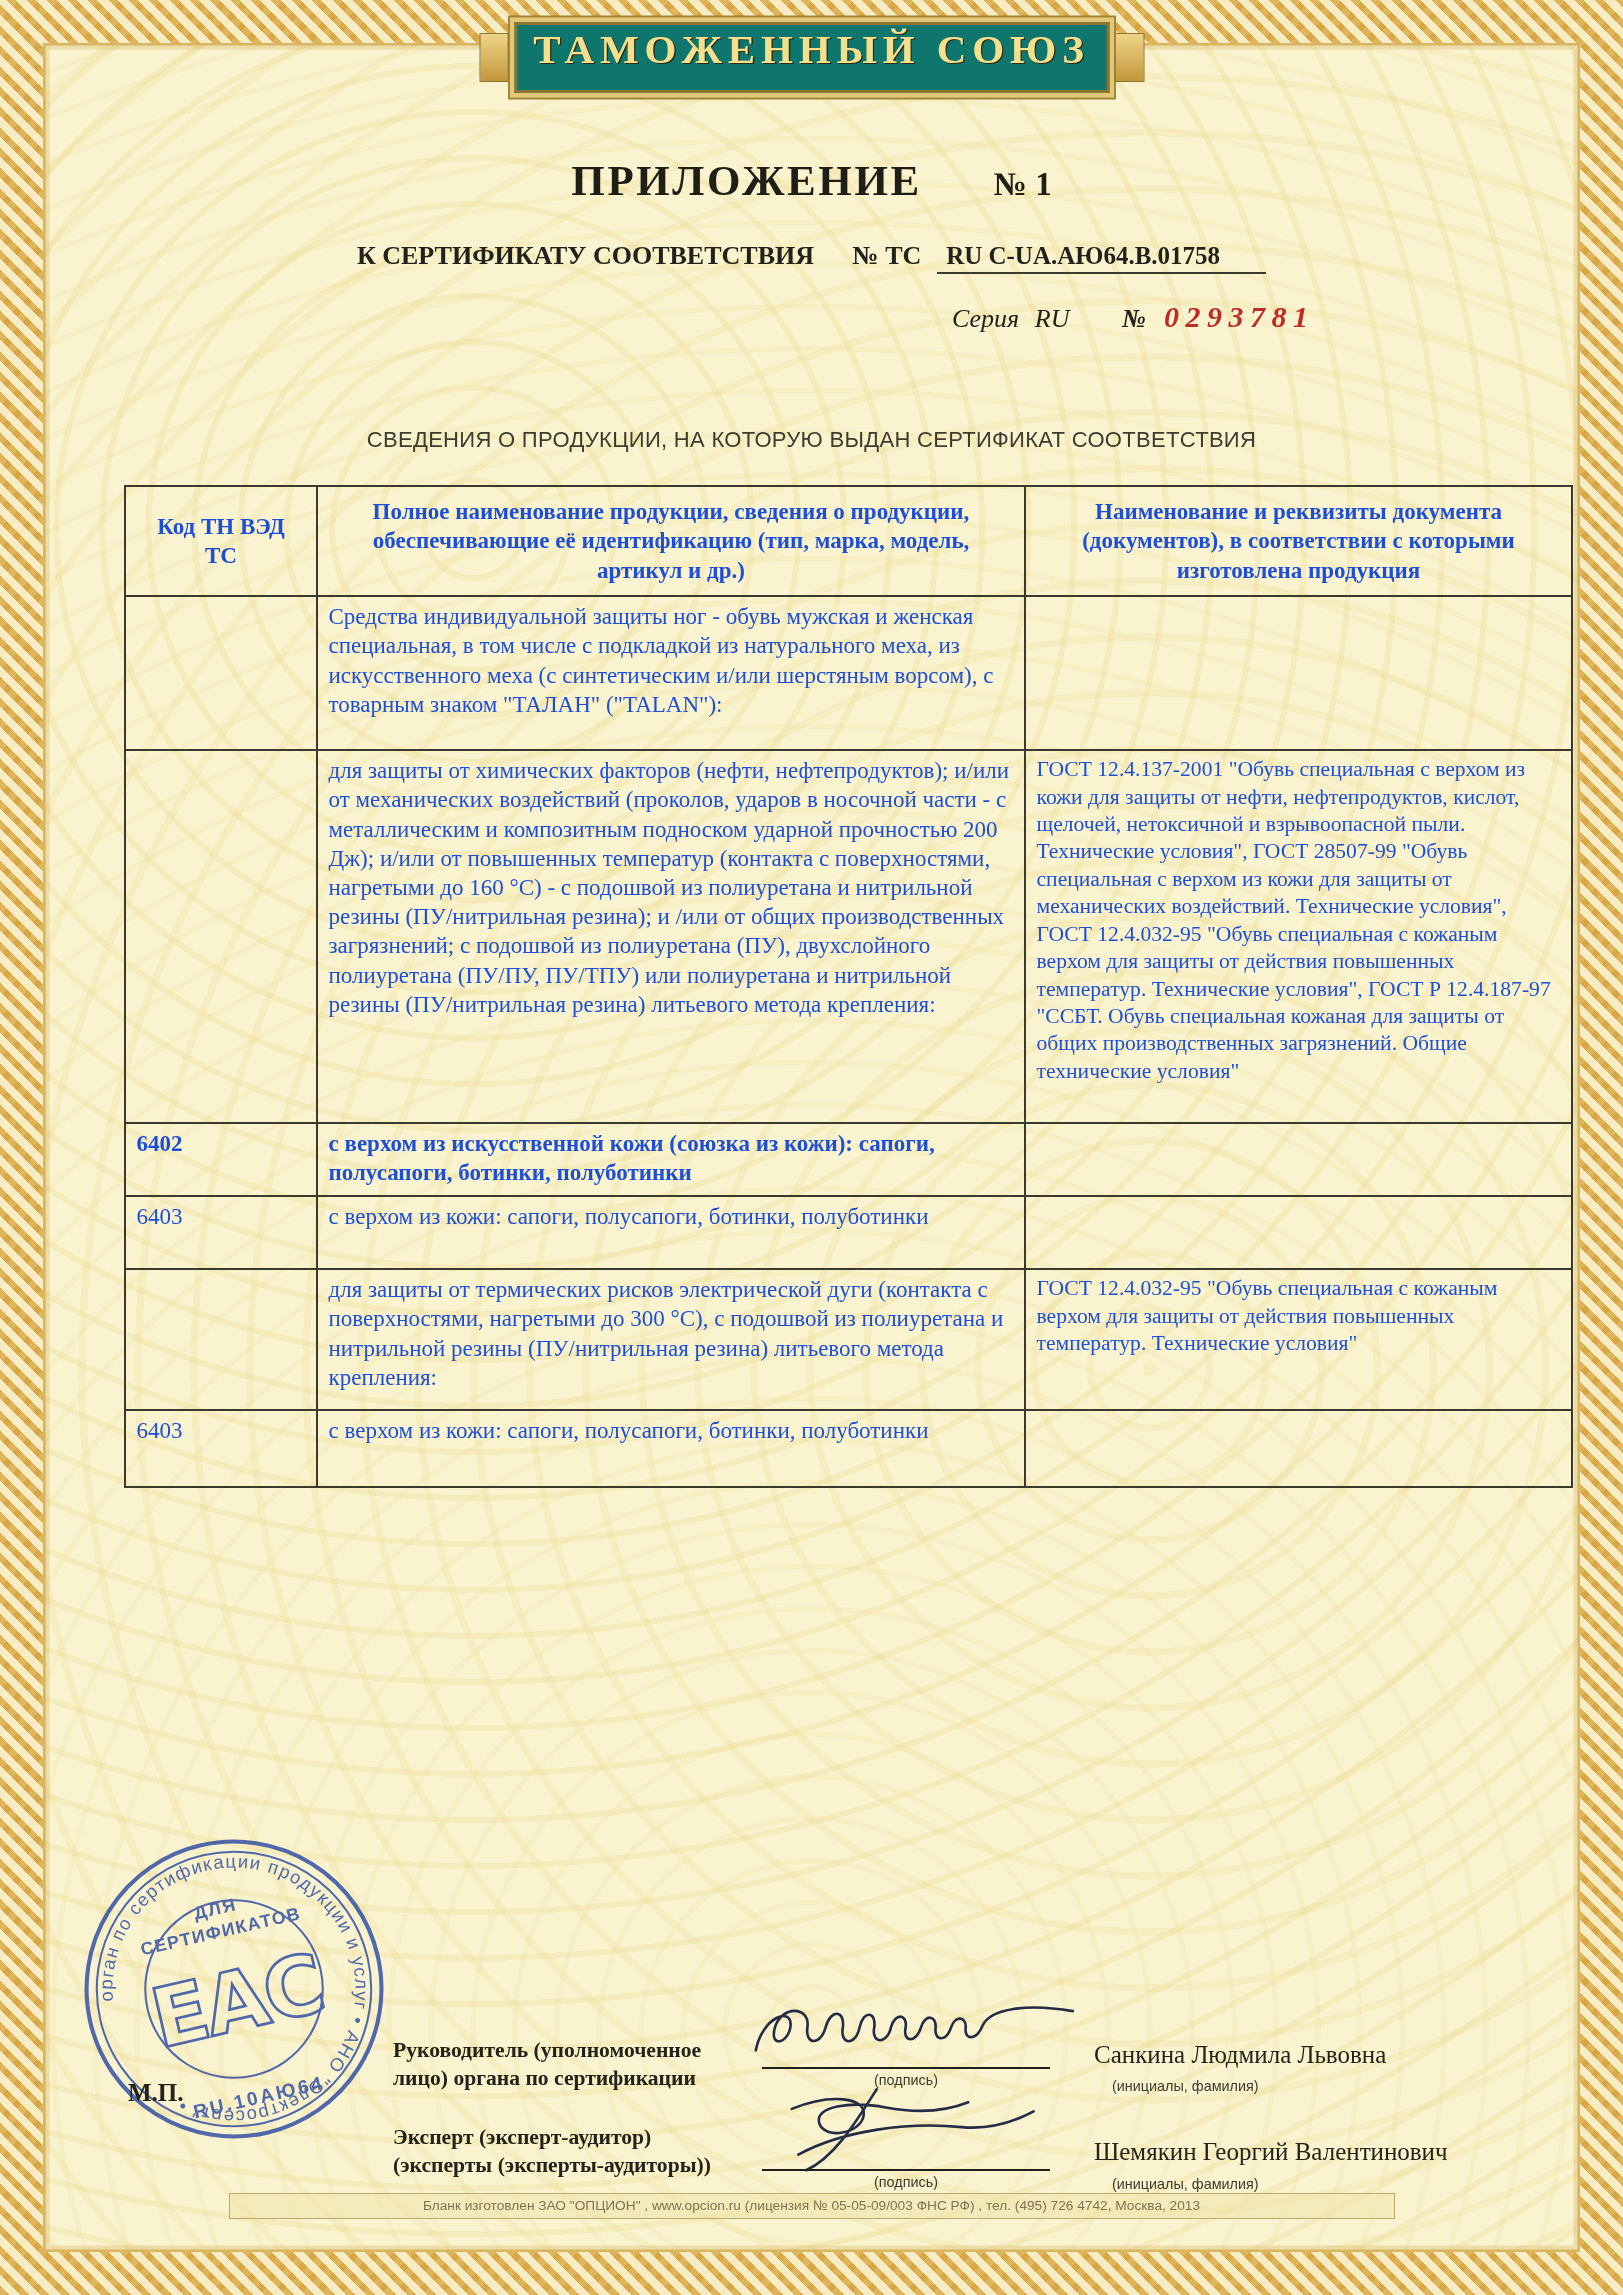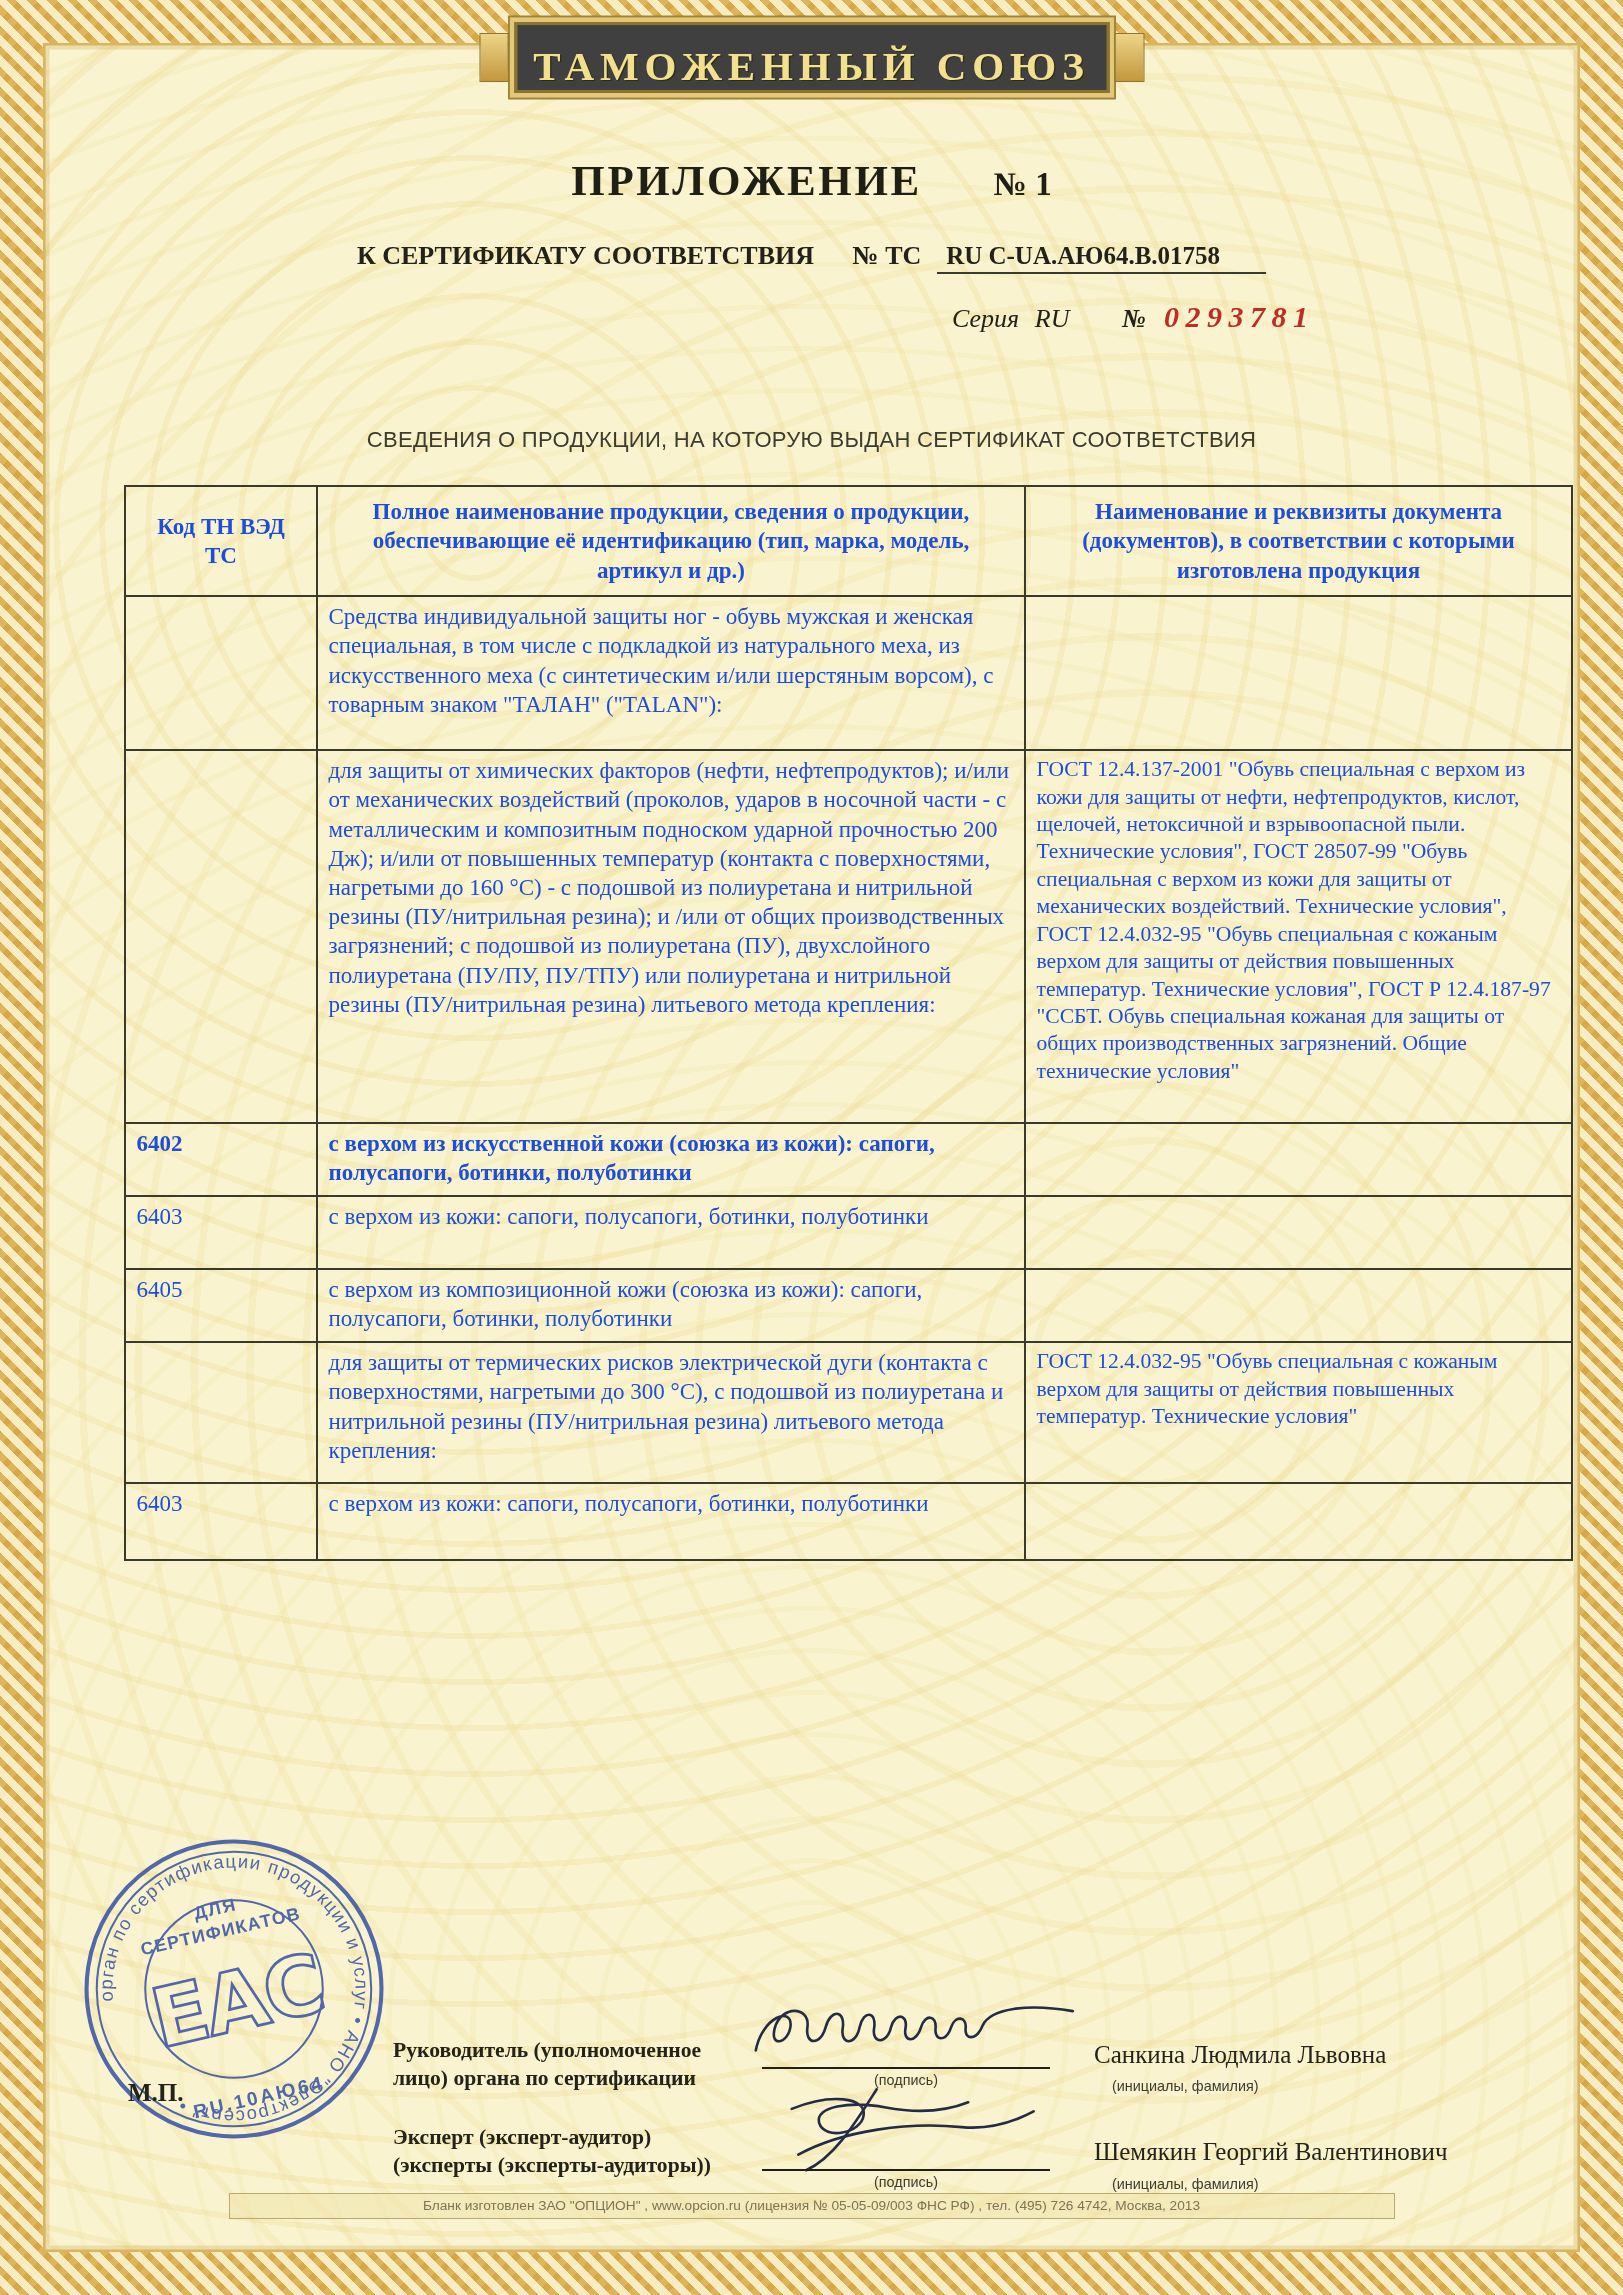--- a/index.html
+++ b/index.html
@@ -24,24 +24,24 @@
     background-image:
       repeating-radial-gradient(circle at 28% 22%, rgba(236,216,140,.28) 0 5.9px, rgba(249,243,207,0) 5.9px 46px),
       repeating-radial-gradient(circle at 72% 60%, rgba(236,216,140,.22) 0 7.2px, rgba(249,243,207,0) 7.2px 56px),
       repeating-radial-gradient(circle at 50% 90%, rgba(240,222,150,.18) 0 5.2px, rgba(249,243,207,0) 5.2px 42px);
     box-shadow: inset 0 0 0 2.6px #d8b560, inset 0 0 0 6.5px rgba(216,181,96,.35);
   }
 
   
   .banner{
     position:absolute;top:22px;left:50%;transform:translateX(-50%);
-    width:589px;height:65px;background:#404040;
+    width:589px;height:65px;background:#0f766e;
     border:3.3px solid #8a7430;
     box-shadow:0 0 0 4.6px #e3c878, 0 0 0 6.5px #9c8336;
-    display:flex;align-items:flex-end;justify-content:center;
+    display:flex;align-items:flex-start;justify-content:center;
   }
   .banner::before,.banner::after{
     content:"";position:absolute;top:7.9px;bottom:7.9px;width:27.5px;
     background:linear-gradient(#eed488,#c3973c);border:1.3px solid #8a7430;
   }
   .banner::before{left:-38px}.banner::after{right:-38px}
   .banner-text{
     font-weight:bold;font-size:41px;letter-spacing:5.9px;color:#f3e08e;
     text-shadow:1.3px 1.3px 0 #2e2d12;white-space:nowrap;
   }
@@ -171,25 +171,20 @@
     <td class="doc-cell">ГОСТ 12.4.137-2001 "Обувь специальная с верхом из кожи для защиты от нефти, нефтепродуктов, кислот, щелочей, нетоксичной и взрывоопасной пыли. Технические условия", ГОСТ 28507-99 "Обувь специальная с верхом из кожи для защиты от механических воздействий. Технические условия", ГОСТ 12.4.032-95 "Обувь специальная с кожаным верхом для защиты от действия повышенных температур. Технические условия", ГОСТ Р 12.4.187-97 "ССБТ. Обувь специальная кожаная для защиты от общих производственных загрязнений. Общие технические условия"</td>
   </tr>
   <tr class="r3">
     <td>6402</td>
     <td>с верхом из искусственной кожи (союзка из кожи): сапоги, полусапоги, ботинки, полуботинки</td>
     <td class="doc-cell"></td>
   </tr>
   <tr class="r4">
     <td>6403</td>
     <td>с верхом из кожи: сапоги, полусапоги, ботинки, полуботинки</td>
-    <td class="doc-cell"></td>
-  </tr>
-  <tr class="r5">
-    <td>6405</td>
-    <td>с верхом из композиционной кожи (союзка из кожи): сапоги, полусапоги, ботинки, полуботинки</td>
     <td class="doc-cell"></td>
   </tr>
   <tr class="r6">
     <td></td>
     <td>для защиты от термических рисков электрической дуги (контакта с поверхностями, нагретыми до 300 °С), с подошвой из полиуретана и нитрильной резины (ПУ/нитрильная резина) литьевого метода крепления:</td>
     <td class="doc-cell">ГОСТ 12.4.032-95 "Обувь специальная с кожаным верхом для защиты от действия повышенных температур. Технические условия"</td>
   </tr>
   <tr class="r7">
     <td>6403</td>
     <td>с верхом из кожи: сапоги, полусапоги, ботинки, полуботинки</td>

